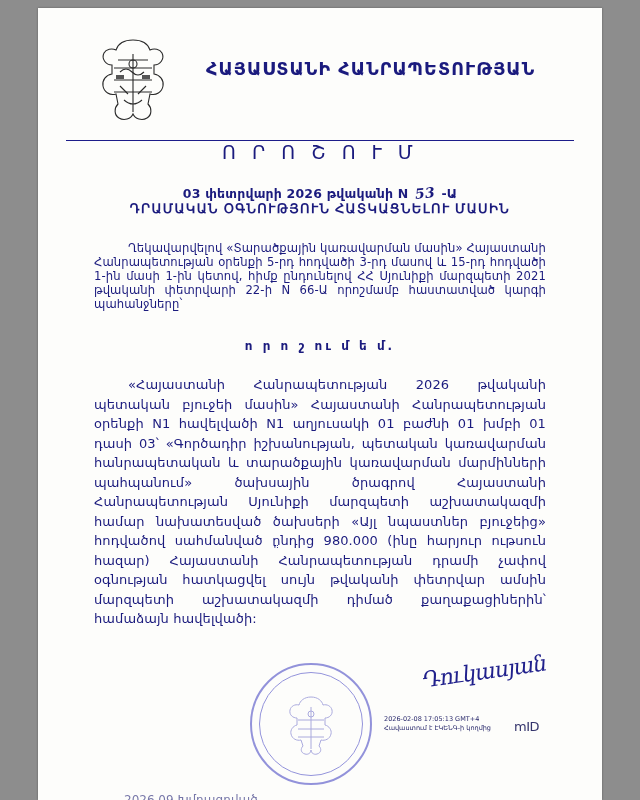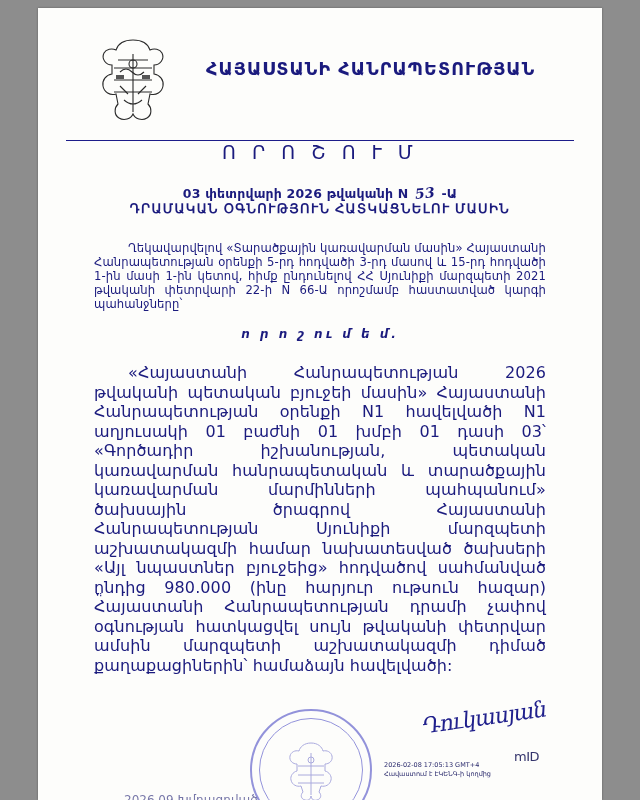--- a/index.html
+++ b/index.html
@@ -92,29 +92,28 @@
   .para {
     margin-top: 24px;
     font-size: 11.6px;
     line-height: 14px;
     text-align: justify;
     text-indent: 34px;
     letter-spacing: 0.1px;
   }
   .decide {
     text-align: center;
-    margin-top: 16px;
+    margin-top: 28px;
     font-size: 12px;
     letter-spacing: 3px;
     font-weight: 600;
-    font-style: italic;
   }
   .para2 {
     margin-top: 22px;
-    font-size: 16px;
+    font-size: 13px;
     line-height: 19.5px;
     text-align: justify;
     text-indent: 34px;
     letter-spacing: 0.1px;
   }
 
   
   .sig-area {
     position: relative;
     height: 140px;
@@ -162,21 +161,21 @@
     left: 290px;
     top: 56px;
     width: 180px;
     font-size: 6.5px;
     color: #2b2b6d;
     line-height: 9px;
   }
   .ds-logo {
     position: absolute;
     left: 420px;
-    top: 44px;
+    top: 60px;
     font-family: "DejaVu Sans", sans-serif;
     font-size: 13px;
     letter-spacing: -0.5px;
     color: #33336b;
   }
   .bottom-cut {
     position: absolute;
     left: 86px;
     bottom: 0px;
     font-size: 12px;

